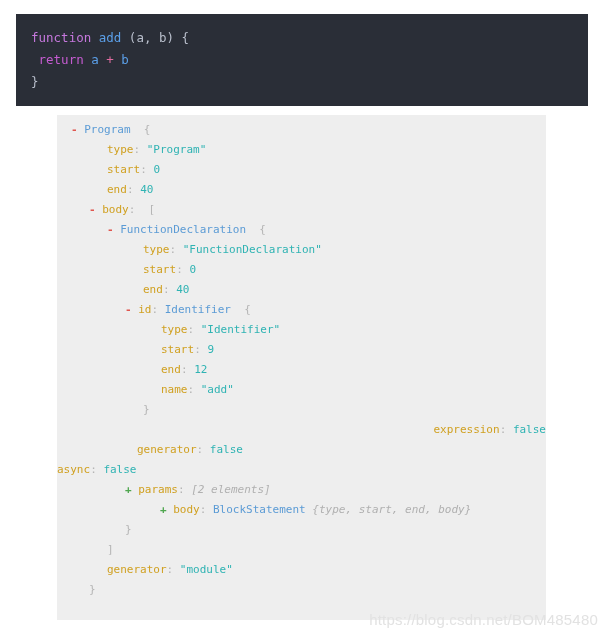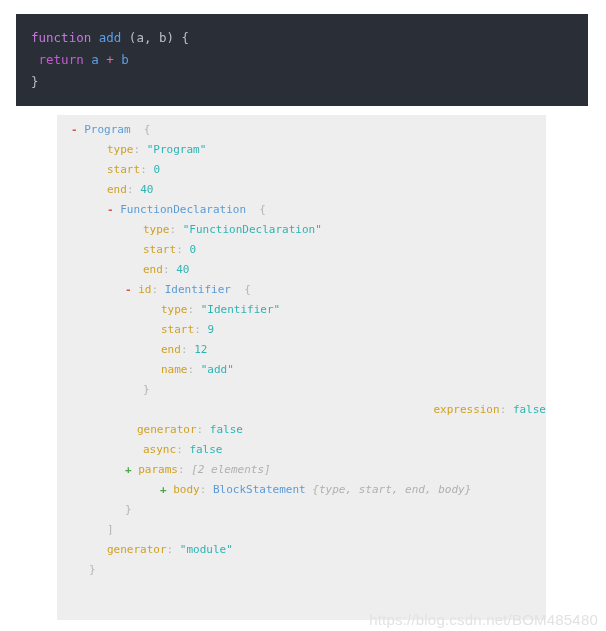--- a/index.html
+++ b/index.html
@@ -93,33 +93,34 @@
       <div class="code-line"><span class="tok-punc">}</span></div>
     </div>
 </div>
 
 <div id="tree-panel">
   <div id="tree-lines">
       <div class="node-line" style="padding-left: 14px;"><span class="toggle-minus">- </span><span class="n-type">Program</span><span class="n-punc">  {</span></div>
       <div class="node-line" style="padding-left: 50px;"><span class="n-key">type</span><span class="n-punc">: </span><span class="n-val">"Program"</span></div>
       <div class="node-line" style="padding-left: 50px;"><span class="n-key">start</span><span class="n-punc">: </span><span class="n-val">0</span></div>
       <div class="node-line" style="padding-left: 50px;"><span class="n-key">end</span><span class="n-punc">: </span><span class="n-val">40</span></div>
+      <div class="node-line" style="padding-left: 32px;"><span class="toggle-minus">- </span><span class="n-key">body</span><span class="n-punc">:  [</span></div>
       <div class="node-line" style="padding-left: 50px;"><span class="toggle-minus">- </span><span class="n-type">FunctionDeclaration</span><span class="n-punc">  {</span></div>
       <div class="node-line" style="padding-left: 86px;"><span class="n-key">type</span><span class="n-punc">: </span><span class="n-val">"FunctionDeclaration"</span></div>
       <div class="node-line" style="padding-left: 86px;"><span class="n-key">start</span><span class="n-punc">: </span><span class="n-val">0</span></div>
       <div class="node-line" style="padding-left: 86px;"><span class="n-key">end</span><span class="n-punc">: </span><span class="n-val">40</span></div>
       <div class="node-line" style="padding-left: 68px;"><span class="toggle-minus">- </span><span class="n-key">id</span><span class="n-punc">: </span><span class="n-type">Identifier</span><span class="n-punc">  {</span></div>
       <div class="node-line" style="padding-left: 104px;"><span class="n-key">type</span><span class="n-punc">: </span><span class="n-val">"Identifier"</span></div>
       <div class="node-line" style="padding-left: 104px;"><span class="n-key">start</span><span class="n-punc">: </span><span class="n-val">9</span></div>
       <div class="node-line" style="padding-left: 104px;"><span class="n-key">end</span><span class="n-punc">: </span><span class="n-val">12</span></div>
       <div class="node-line" style="padding-left: 104px;"><span class="n-key">name</span><span class="n-punc">: </span><span class="n-val">"add"</span></div>
       <div class="node-line" style="padding-left: 86px;"><span class="n-punc">}</span></div>
       <div class="node-line" style="padding-left: 86px; text-align: right;"><span class="n-key">expression</span><span class="n-punc">: </span><span class="n-val">false</span></div>
       <div class="node-line" style="padding-left: 44px; margin-left: 36px;"><span class="n-key">generator</span><span class="n-punc">: </span><span class="n-val">false</span></div>
-      <div class="node-line" style="padding-left: 86px;"><span class="n-key">async</span><span class="n-punc">: </span><span class="n-val">false</span></div>
+      <div class="node-line" style=""><span class="n-key">async</span><span class="n-punc">: </span><span class="n-val">false</span></div>
       <div class="node-line" style="padding-left: 68px;"><span class="toggle-plus">+ </span><span class="n-key">params</span><span class="n-punc">: </span><span class="n-prev">[2 elements]</span></div>
       <div class="node-line" style="padding-left: 68px; margin-left: 35px;"><span class="toggle-plus">+ </span><span class="n-key">body</span><span class="n-punc">: </span><span class="n-type">BlockStatement</span><span class="n-punc"> </span><span class="n-prev">{type, start, end, body}</span></div>
       <div class="node-line" style="padding-left: 68px;"><span class="n-punc">}</span></div>
       <div class="node-line" style="padding-left: 50px;"><span class="n-punc">]</span></div>
       <div class="node-line" style="padding-left: 50px;"><span class="n-key">generator</span><span class="n-punc">: </span><span class="n-val">"module"</span></div>
       <div class="node-line" style="padding-left: 32px;"><span class="n-punc">}</span></div>
     </div>
 </div>
 
 <div id="watermark">https://blog.csdn.net/BOM485480</div>

